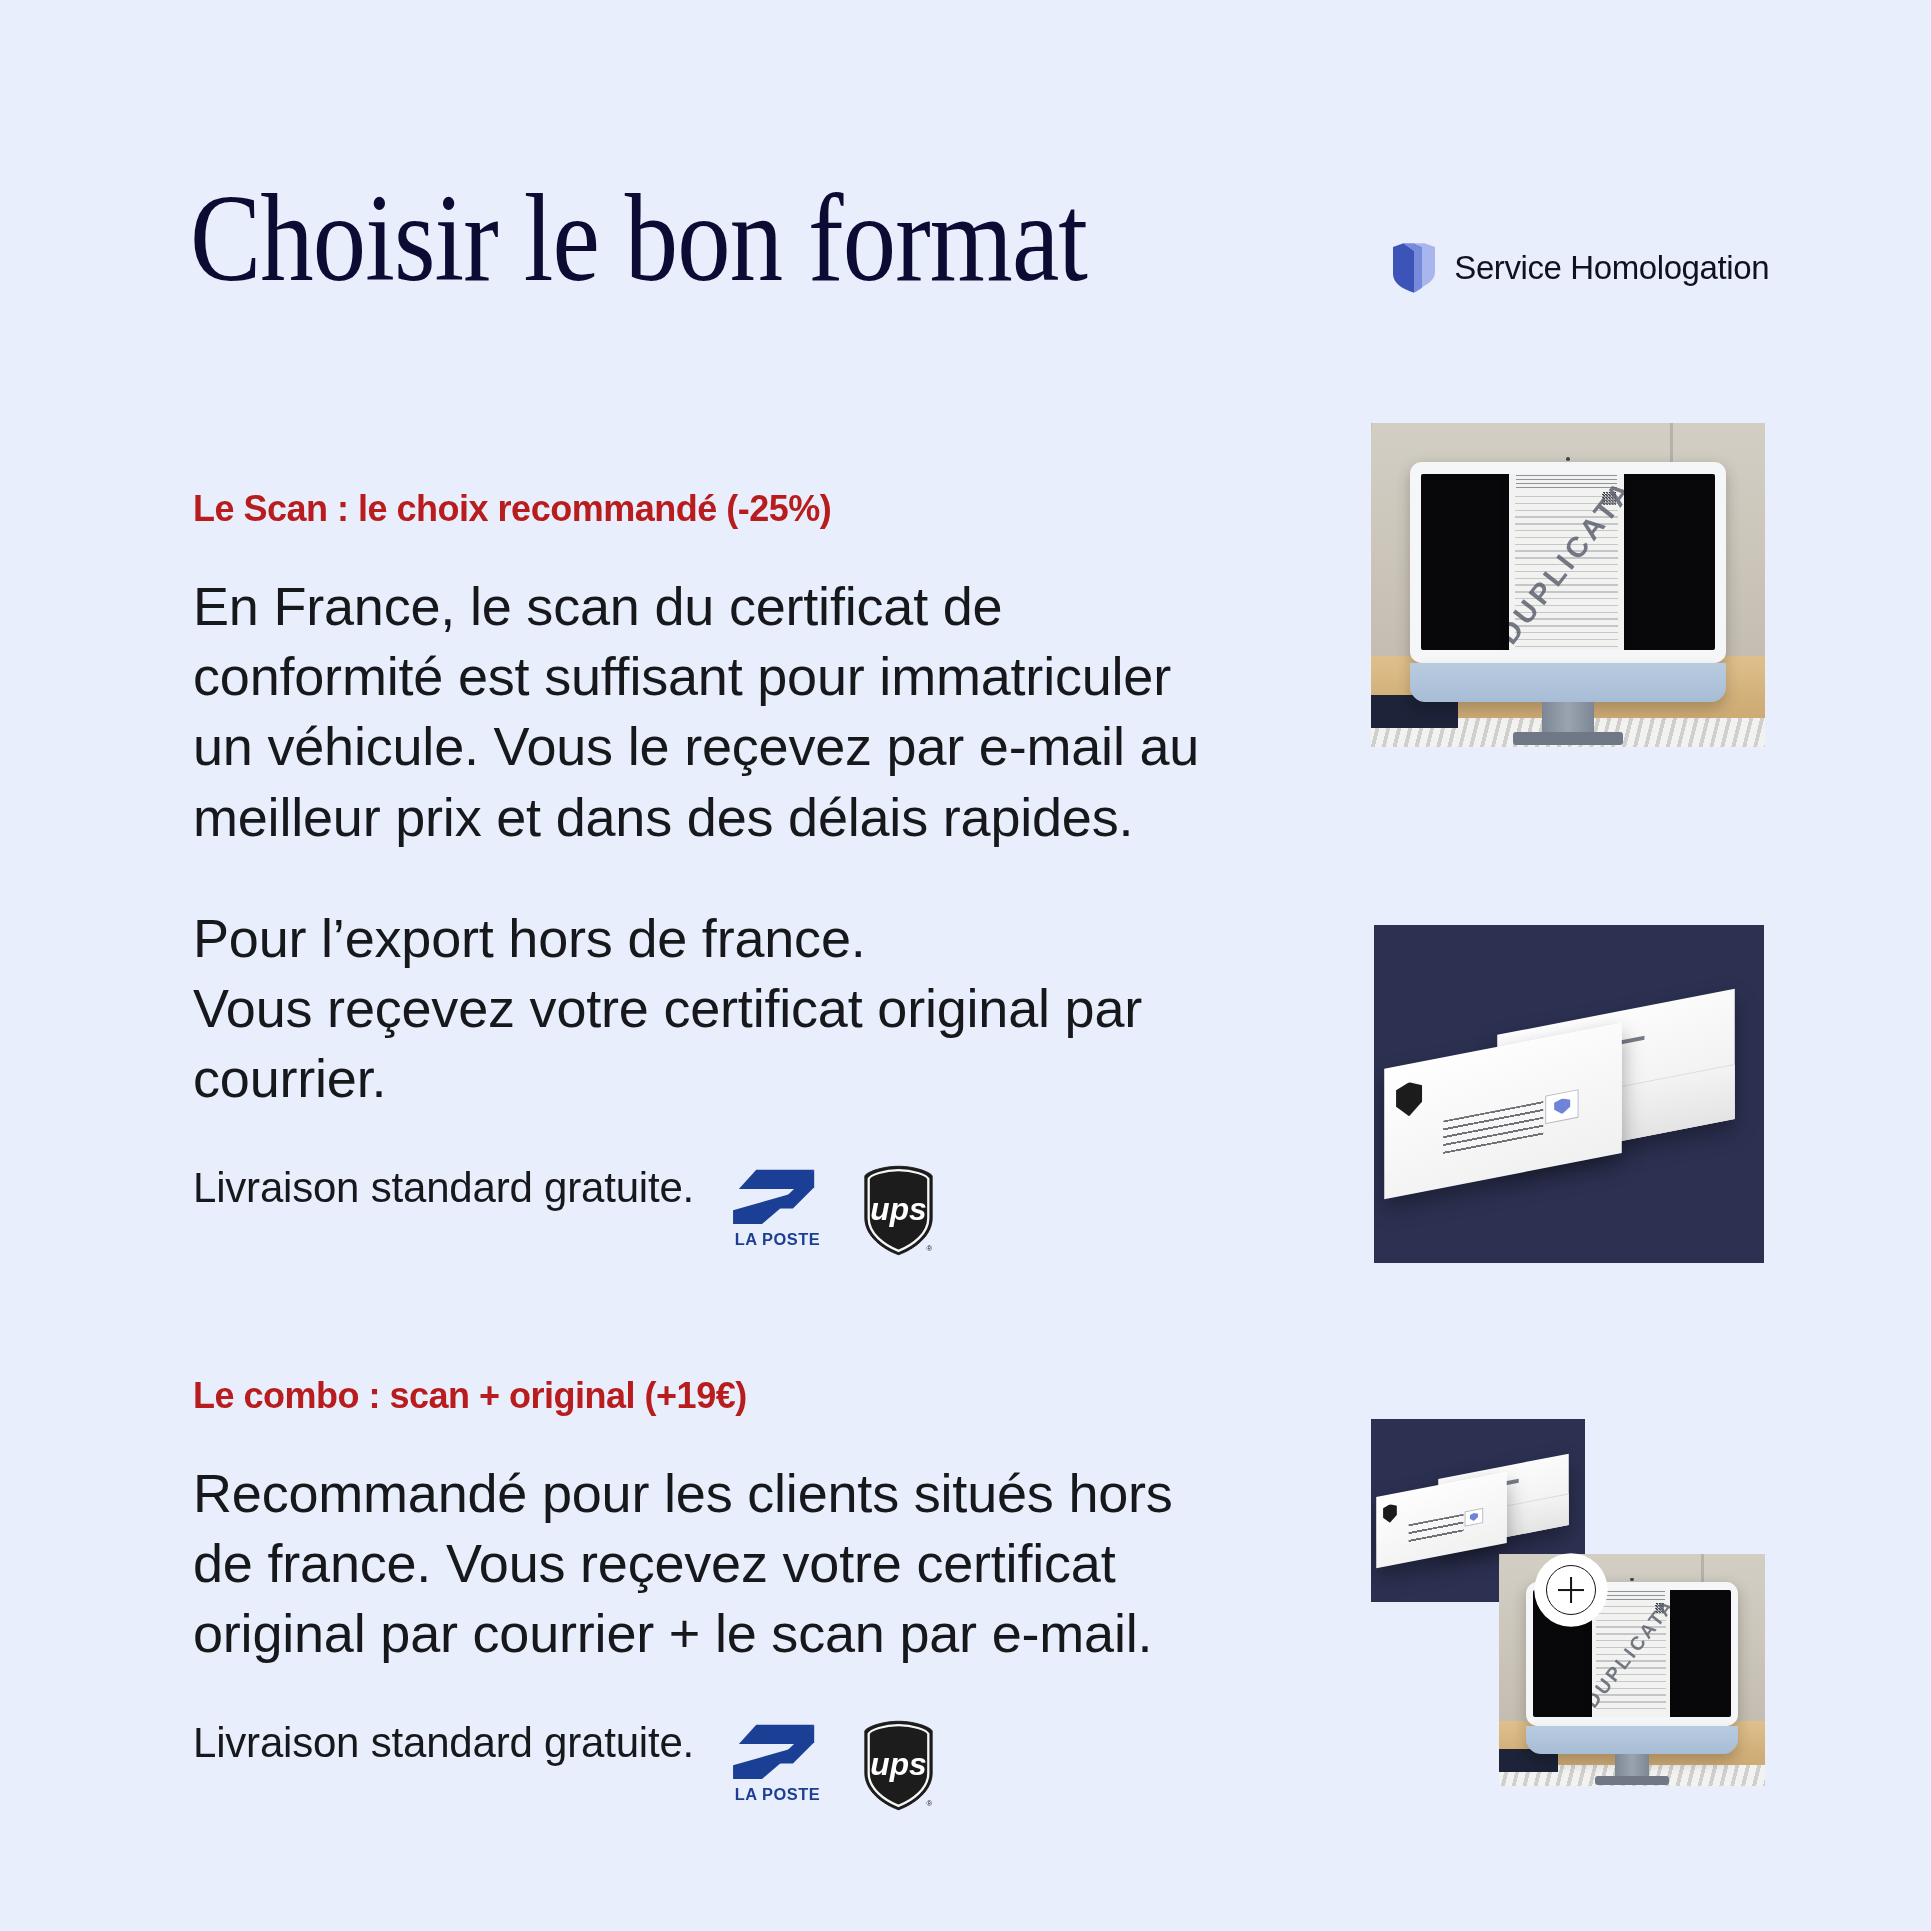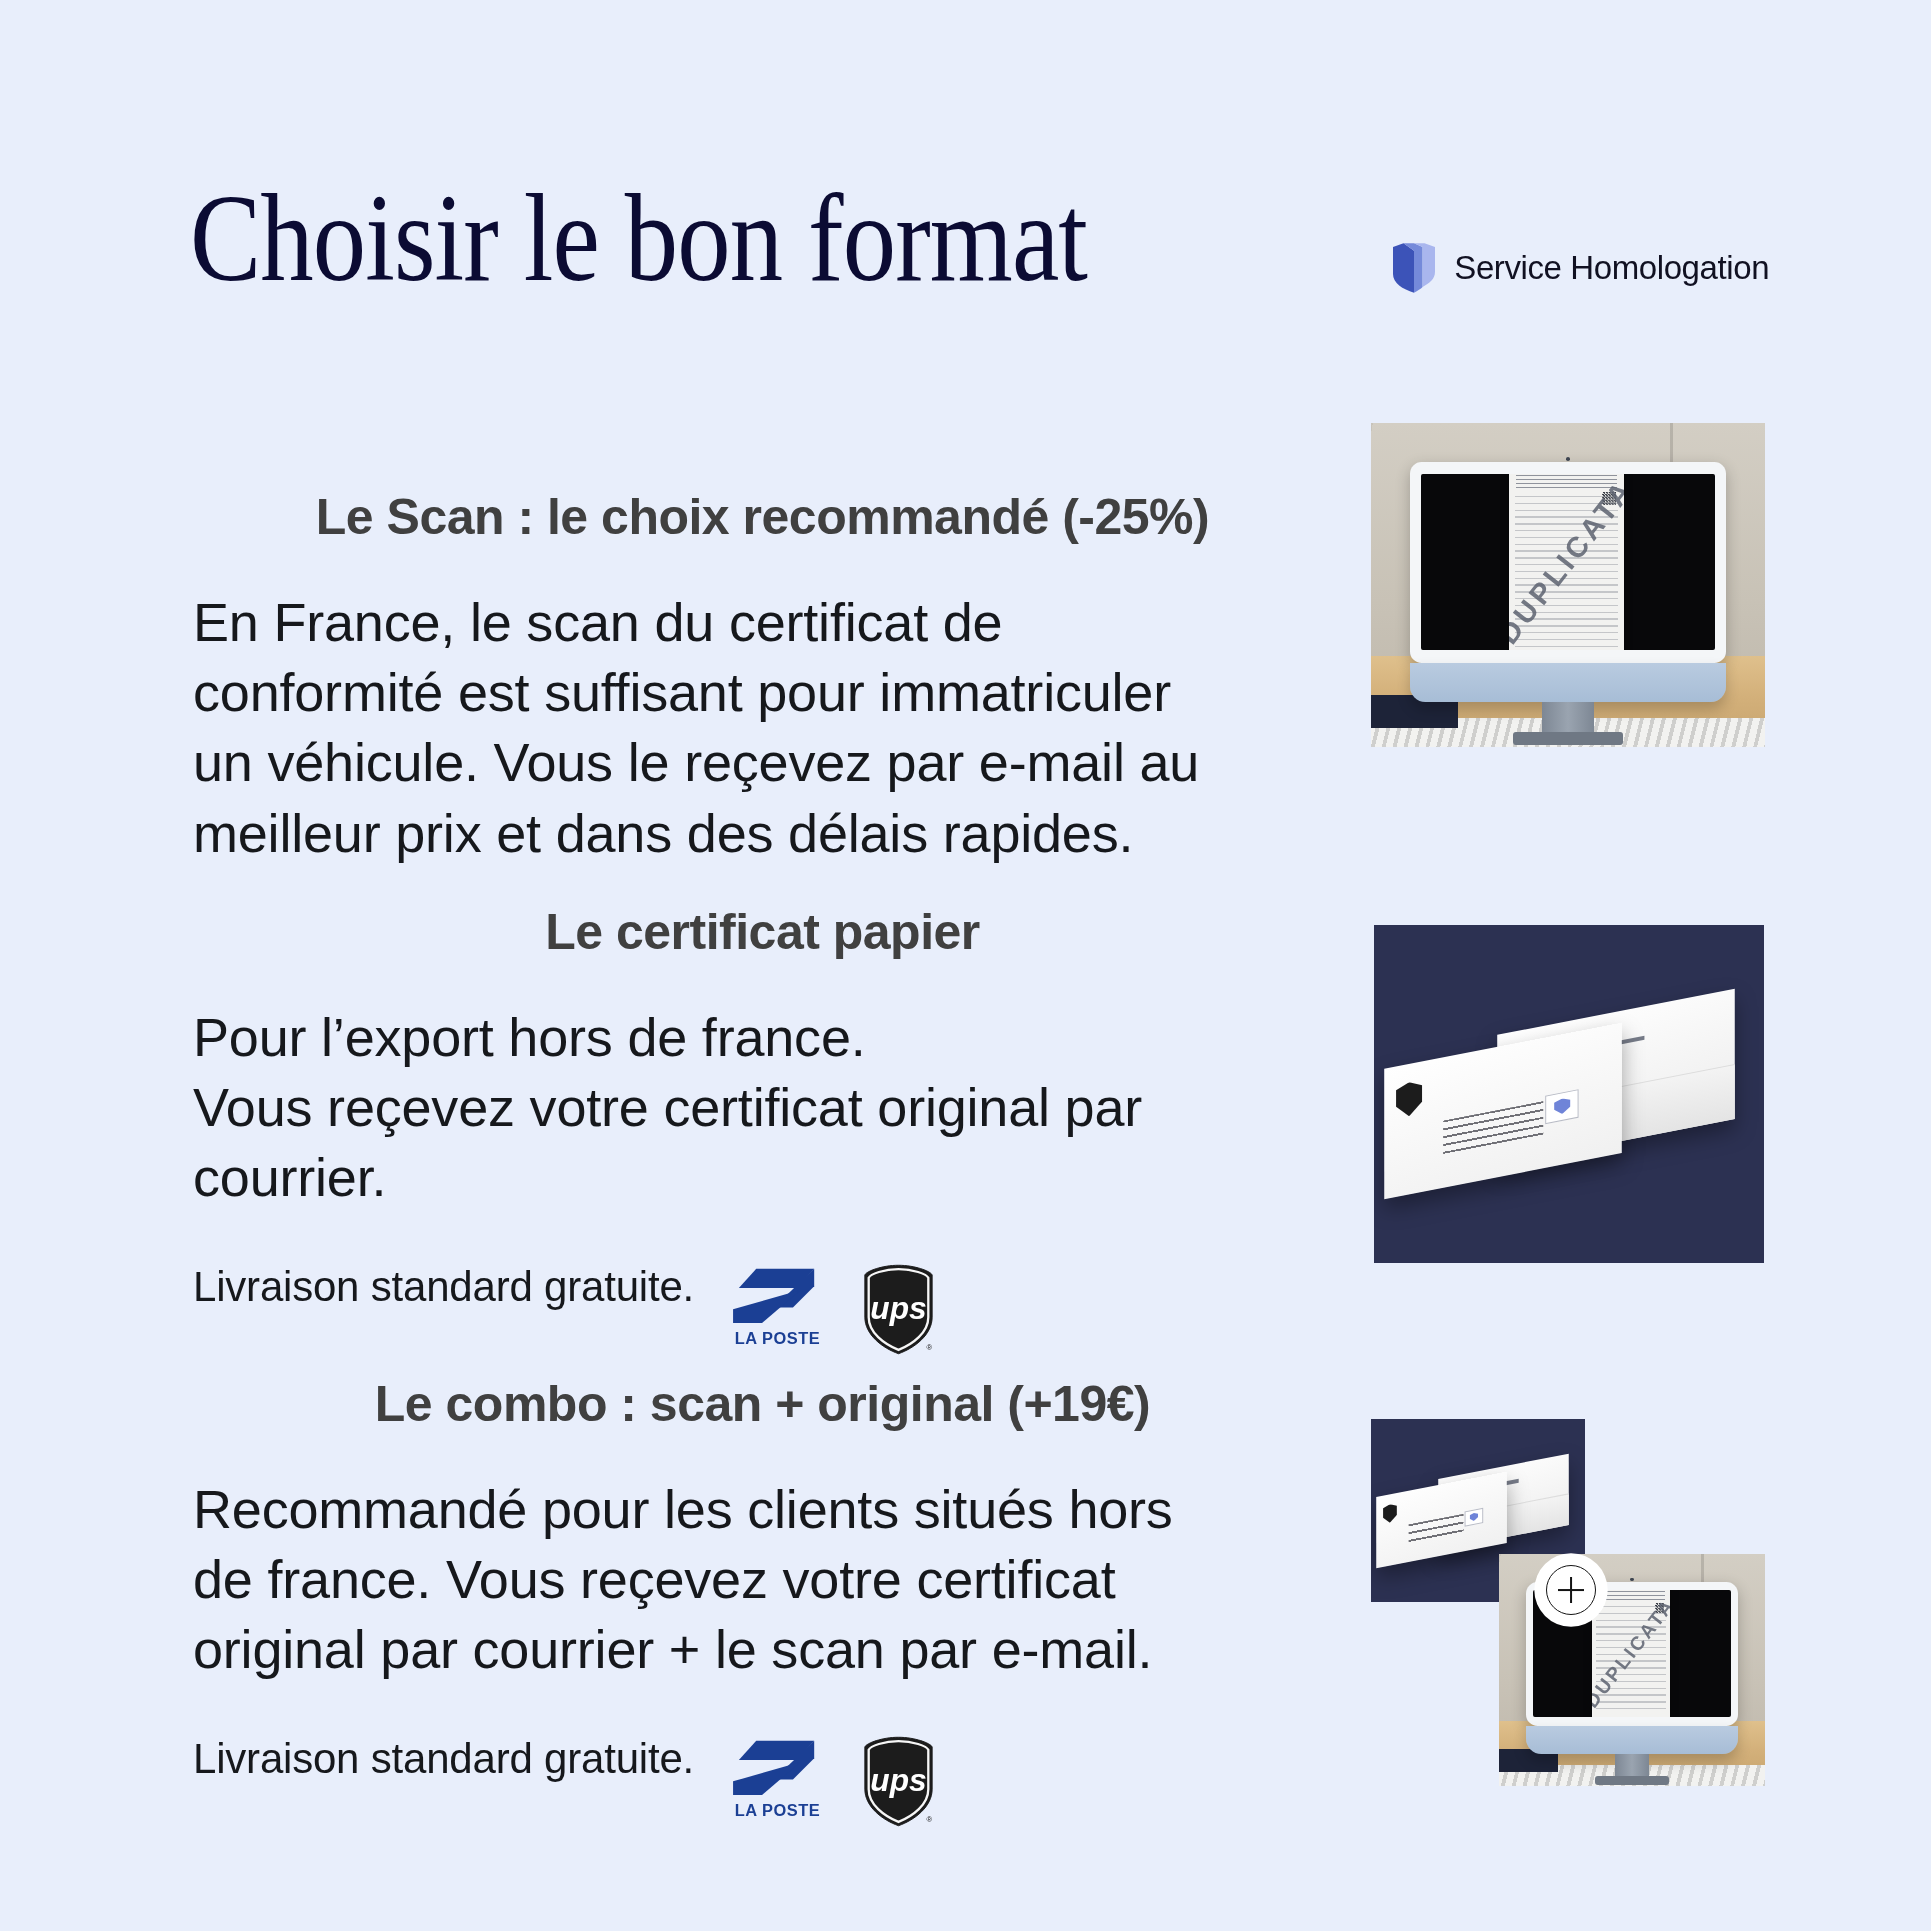--- a/index.html
+++ b/index.html
@@ -45,27 +45,26 @@
 
   
   .content { position:absolute; left:193px; top:0; width:1139px; }
 
   .block { position:absolute; left:0; width:1139px; }
   .block-1 { top:488px; }
   .block-2 { top:903px; }
   .block-3 { top:1375px; }
 
   .block-heading {
-    font-size:50px;
+    font-size:36px;
     font-weight:700;
-    color:#404040;
+    color:#b91c1c;
     letter-spacing:-0.5px;
     white-space:nowrap;
     margin-bottom:41px;
-    text-align:center;
   }
   .block-body {
     font-size:54px;
     line-height:1.30;
     color:#16181c;
     font-weight:400;
     letter-spacing:-0.2px;
     white-space:pre-line;
   }
 
@@ -282,21 +281,20 @@
 
     <section class="block block-1">
       <h2 class="block-heading">Le Scan : le choix recommandé (-25%)</h2>
       <p class="block-body">En France, le scan du certificat de
 conformité est suffisant pour immatriculer
 un véhicule. Vous le reçevez par e-mail au
 meilleur prix et dans des délais rapides.</p>
     </section>
 
     <section class="block block-2">
-      <h2 class="block-heading">Le certificat papier</h2>
       <p class="block-body">Pour l’export hors de france.
 Vous reçevez votre certificat original par
 courrier.</p>
 
       <div class="ship-row">
         <span class="ship-label">Livraison standard gratuite.</span>
 
         <svg class="laposte-logo" viewBox="0 0 100 88">
           <path d="M28 6 L88 6 L70 26 L10 26 Z" fill="#1b3f94"></path>
           <path d="M88 6 L88 24 L66 46 L46 46 Z" fill="#1b3f94"></path>

